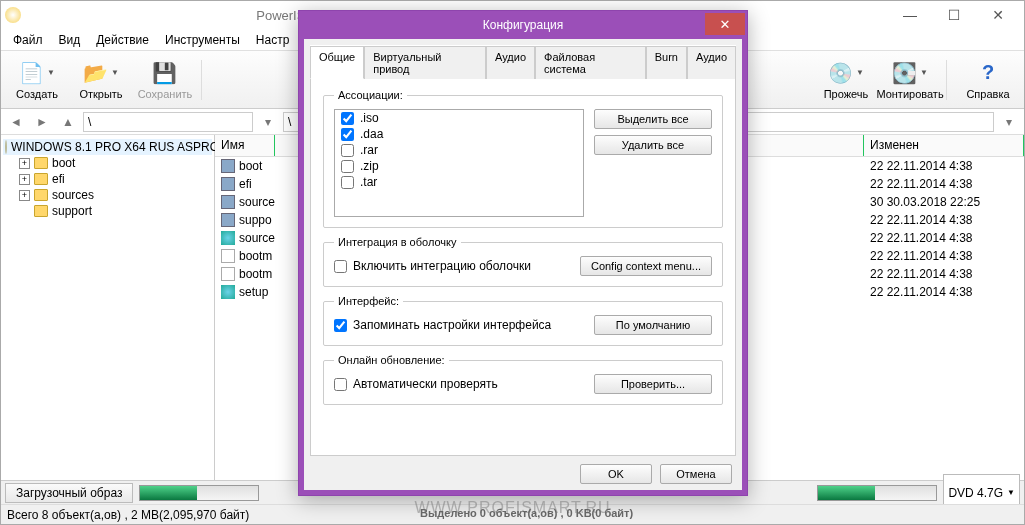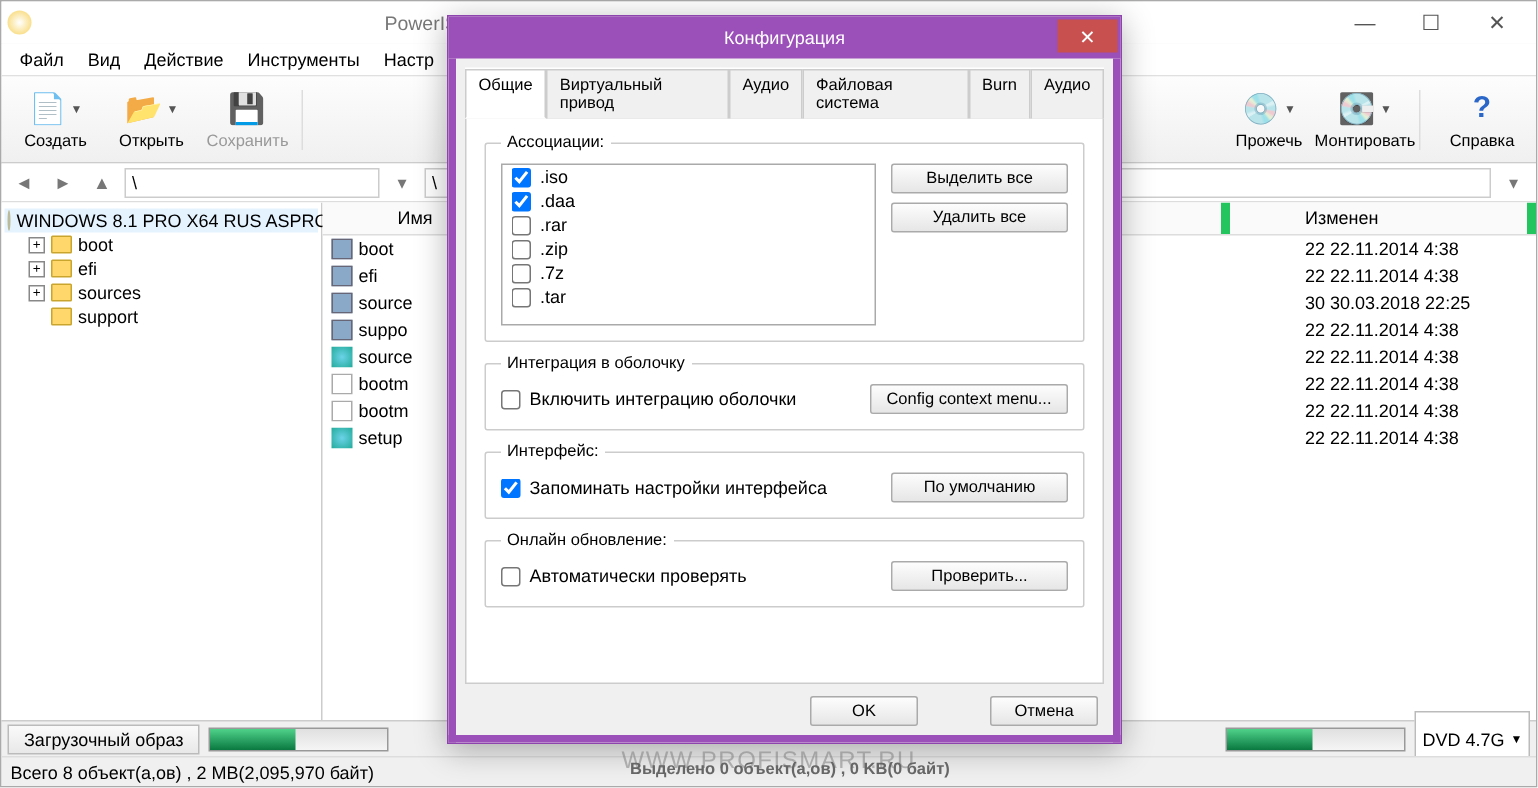--- a/index.html
+++ b/index.html
@@ -31,21 +31,21 @@
 .sidebar{width:214px;border-right:1px solid #ccc;padding:4px 2px;background:#fff;}
 .tree-item{display:flex;align-items:center;gap:4px;padding:1px 2px;white-space:nowrap;}
 .tree-root{background:#e5f3ff;}
 .tree-child{padding-left:16px;}
 .exp{width:11px;height:11px;border:1px solid #888;display:inline-flex;align-items:center;justify-content:center;font-size:9px;line-height:1;background:#fff;}
 .folder-ico{width:14px;height:12px;background:#ffd76b;border:1px solid #c9a52e;border-radius:1px;}
 .disc-ico{width:14px;height:14px;border-radius:50%;background:radial-gradient(#fff,#f5d877 60%);border:1px solid #bb9;}
 
 .filelist{flex:1;display:flex;flex-direction:column;}
 .fl-header{height:22px;display:flex;border-bottom:1px solid #ddd;background:#fafafa;}
-.fl-header .col{padding:3px 6px;border-right:6px solid #22c55e;margin-left:44px;}
+.fl-header .col{padding:3px 6px;border-right:1px solid #22c55e;}
 .fl-rows{flex:1;}
 .fl-row{display:flex;align-items:center;height:18px;}
 .fl-row .cell{padding:0 6px;display:flex;align-items:center;gap:4px;overflow:hidden;white-space:nowrap;}
 .file-ico{width:14px;height:14px;display:inline-block;}
 .file-ico.folder{background:#8aa8c8;border:1px solid #667;}
 .file-ico.gear{background:radial-gradient(#6bd3e8,#2a9);}
 .file-ico.txt{background:#fff;border:1px solid #aaa;}
 
 .statusbar{height:24px;background:#f0f0f0;border-top:1px solid #ccc;display:flex;align-items:center;gap:6px;padding:0 4px;}
 .st-btn{border:1px solid #bbb;background:linear-gradient(#fafafa,#e8e8e8);height:20px;padding:0 10px;display:flex;align-items:center;}
@@ -68,21 +68,21 @@
 legend{padding:0 4px;font-size:11px;}
 .assoc-row{display:flex;gap:10px;align-items:flex-start;}
 .assoc-list{flex:1;border:1px solid #aaa;background:#fff;height:108px;overflow-y:scroll;}
 .assoc-item{display:flex;align-items:center;gap:6px;padding:1px 6px;}
 .assoc-item input{margin:0;}
 .btn-col{display:flex;flex-direction:column;gap:6px;}
 .win-button{border:1px solid #aaa;background:linear-gradient(#fdfdfd,#e6e6e6);padding:3px 10px;min-width:118px;text-align:center;font-size:11px;border-radius:2px;}
 .inline-row{display:flex;align-items:center;justify-content:space-between;gap:10px;}
 .inline-check{display:flex;align-items:center;gap:6px;}
 .dlg-buttons{display:flex;justify-content:flex-end;gap:8px;padding:8px 4px 0;}
-.dlg-buttons .win-button{min-width:72px;margin-left:40px;}
+.dlg-buttons .win-button{min-width:72px;}
 
 .watermark{position:absolute;left:0;right:0;bottom:8px;text-align:center;color:rgba(120,120,120,0.5);font-size:16px;letter-spacing:1px;pointer-events:none;}
 </style>
 </head>
 <body>
 
 <div class="main-window">
   <div class="titlebar">
     <span style="width:16px;height:16px;border-radius:50%;background:radial-gradient(#fff,#f7d25c);"></span>
     <span class="title">PowerISO - Windows 8.1 Professional x64 RUS v.31.03.18 Aspro.iso</span>
@@ -307,24 +307,20 @@
               <div class="assoc-item">
                 <input type="checkbox" style="">
                 <span>.rar</span>
               </div>
               <div class="assoc-item">
                 <input type="checkbox" style="">
                 <span>.zip</span>
               </div>
               <div class="assoc-item">
                 <input type="checkbox" style="">
-                <span>.7z</span>
-              </div>
-              <div class="assoc-item">
-                <input type="checkbox" style="">
                 <span>.tar</span>
               </div>
             </div>
           <div class="btn-col">
             <div class="win-button">Выделить все</div>
             <div class="win-button">Удалить все</div>
           </div>
         </div>
       </fieldset>
 

